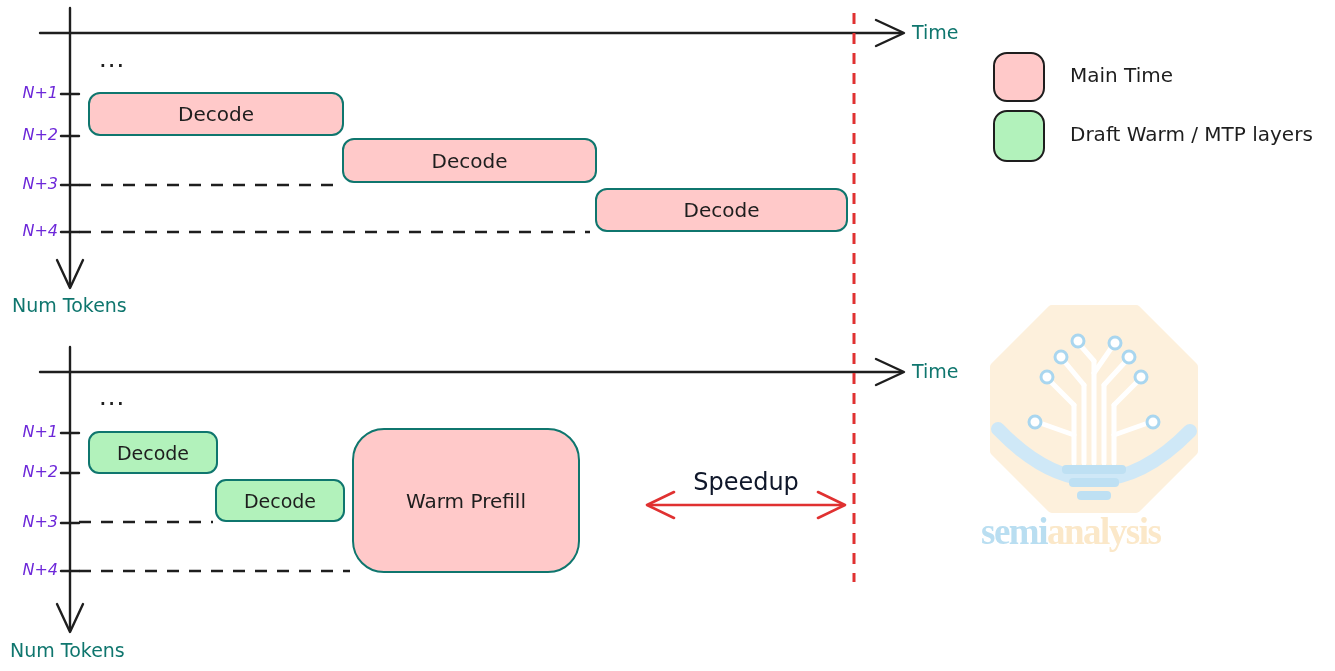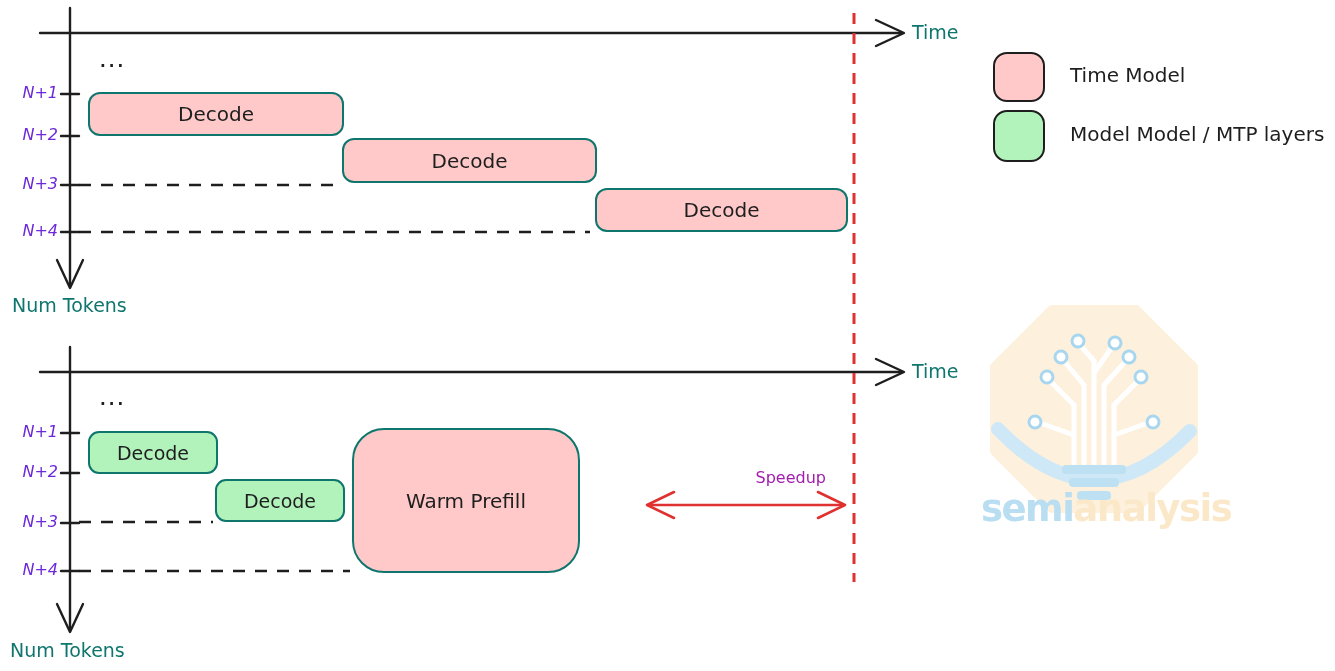--- a/index.html
+++ b/index.html
@@ -14,26 +14,26 @@
     font-size:20px;color:#1e1e1e;box-sizing:border-box;
   }
   .box.main{background:#ffc9c9;border-radius:12px;}
   .box.draft{background:#b2f2bb;border-radius:11px;}
   .box.big{border-radius:32px;}
   .tick-label{
     position:absolute;width:42px;text-align:right;font-size:16px;font-style:italic;color:#6d28d9;
   }
   .axis-title{position:absolute;font-size:19px;color:#0f766e;white-space:nowrap;}
   .ellipsis{position:absolute;font-size:15px;font-weight:bold;letter-spacing:3px;color:#1e1e1e;}
-  .speedup-label{position:absolute;font-size:16px;color:#a21caf;width:160px;text-align:right;}
+  .speedup-label{position:absolute;font-size:24px;color:#0f172a;width:160px;text-align:center;}
   .legend-swatch{position:absolute;border:2px solid #1e1e1e;border-radius:14px;box-sizing:border-box;}
   .legend-label{position:absolute;font-size:20px;color:#1e1e1e;white-space:nowrap;}
   .wordmark{
-    position:absolute;left:981px;top:487px;width:215px;text-align:left;
-    font-size:37px;font-weight:bold;letter-spacing:-1.5px;white-space:nowrap;
+    position:absolute;left:981px;top:510px;width:215px;text-align:left;
+    font-size:37px;font-weight:bold;letter-spacing:-1.5px;white-space:nowrap;font-family:Liberation Serif, serif;
   }
   .wm-semi{color:#b9def1;}
   .wm-analysis{color:#fbe8c9;}
 </style>
 </head>
 <body>
 
 <div class="canvas">
 
   <svg class="layer" width="1335" height="671" viewBox="0 0 1335 671">
@@ -123,24 +123,24 @@
   </div>
   <div class="box main big" style="left:352px;top:428px;width:228px;height:145px;">
     <span>Warm Prefill</span>
   </div>
 
   <div class="speedup-label" style="left:666px;top:468px;">Speedup</div>
 
   <div class="axis-title" style="left:10px;top:639px;">Num Tokens</div>
 
   <div class="legend-swatch" style="left:993px;top:52px;width:52px;height:50px;background:#ffc9c9;"></div>
-  <div class="legend-label" style="left:1070px;top:63px;">Time Model</div>
+  <div class="legend-label" style="left:1070px;top:63px;">Main Time</div>
 
   <div class="legend-swatch" style="left:993px;top:110px;width:52px;height:52px;background:#b2f2bb;"></div>
-  <div class="legend-label" style="left:1070px;top:122px;">Model Model / MTP layers</div>
+  <div class="legend-label" style="left:1070px;top:122px;">Draft Warm / MTP layers</div>
 
   <svg class="abs" style="left:988px;top:303px;" width="212" height="215" viewBox="0 0 212 215">
 
     <polygon points="64,7 148,7 205,64 205,148 148,205 64,205 7,148 7,64" fill="#fdf0dc" stroke="#fdf0dc" stroke-width="10" stroke-linejoin="round"></polygon>
 
     <path d="M 10 126 Q 106 226 202 128" fill="none" stroke="#cfe8f7" stroke-width="14" stroke-linecap="round"></path>
 
     <g stroke="#ffffff" stroke-width="5" fill="none" stroke-linecap="round" stroke-linejoin="round">
       <line x1="86" y1="160" x2="86" y2="102"></line>
       <line x1="96" y1="160" x2="96" y2="82"></line>

